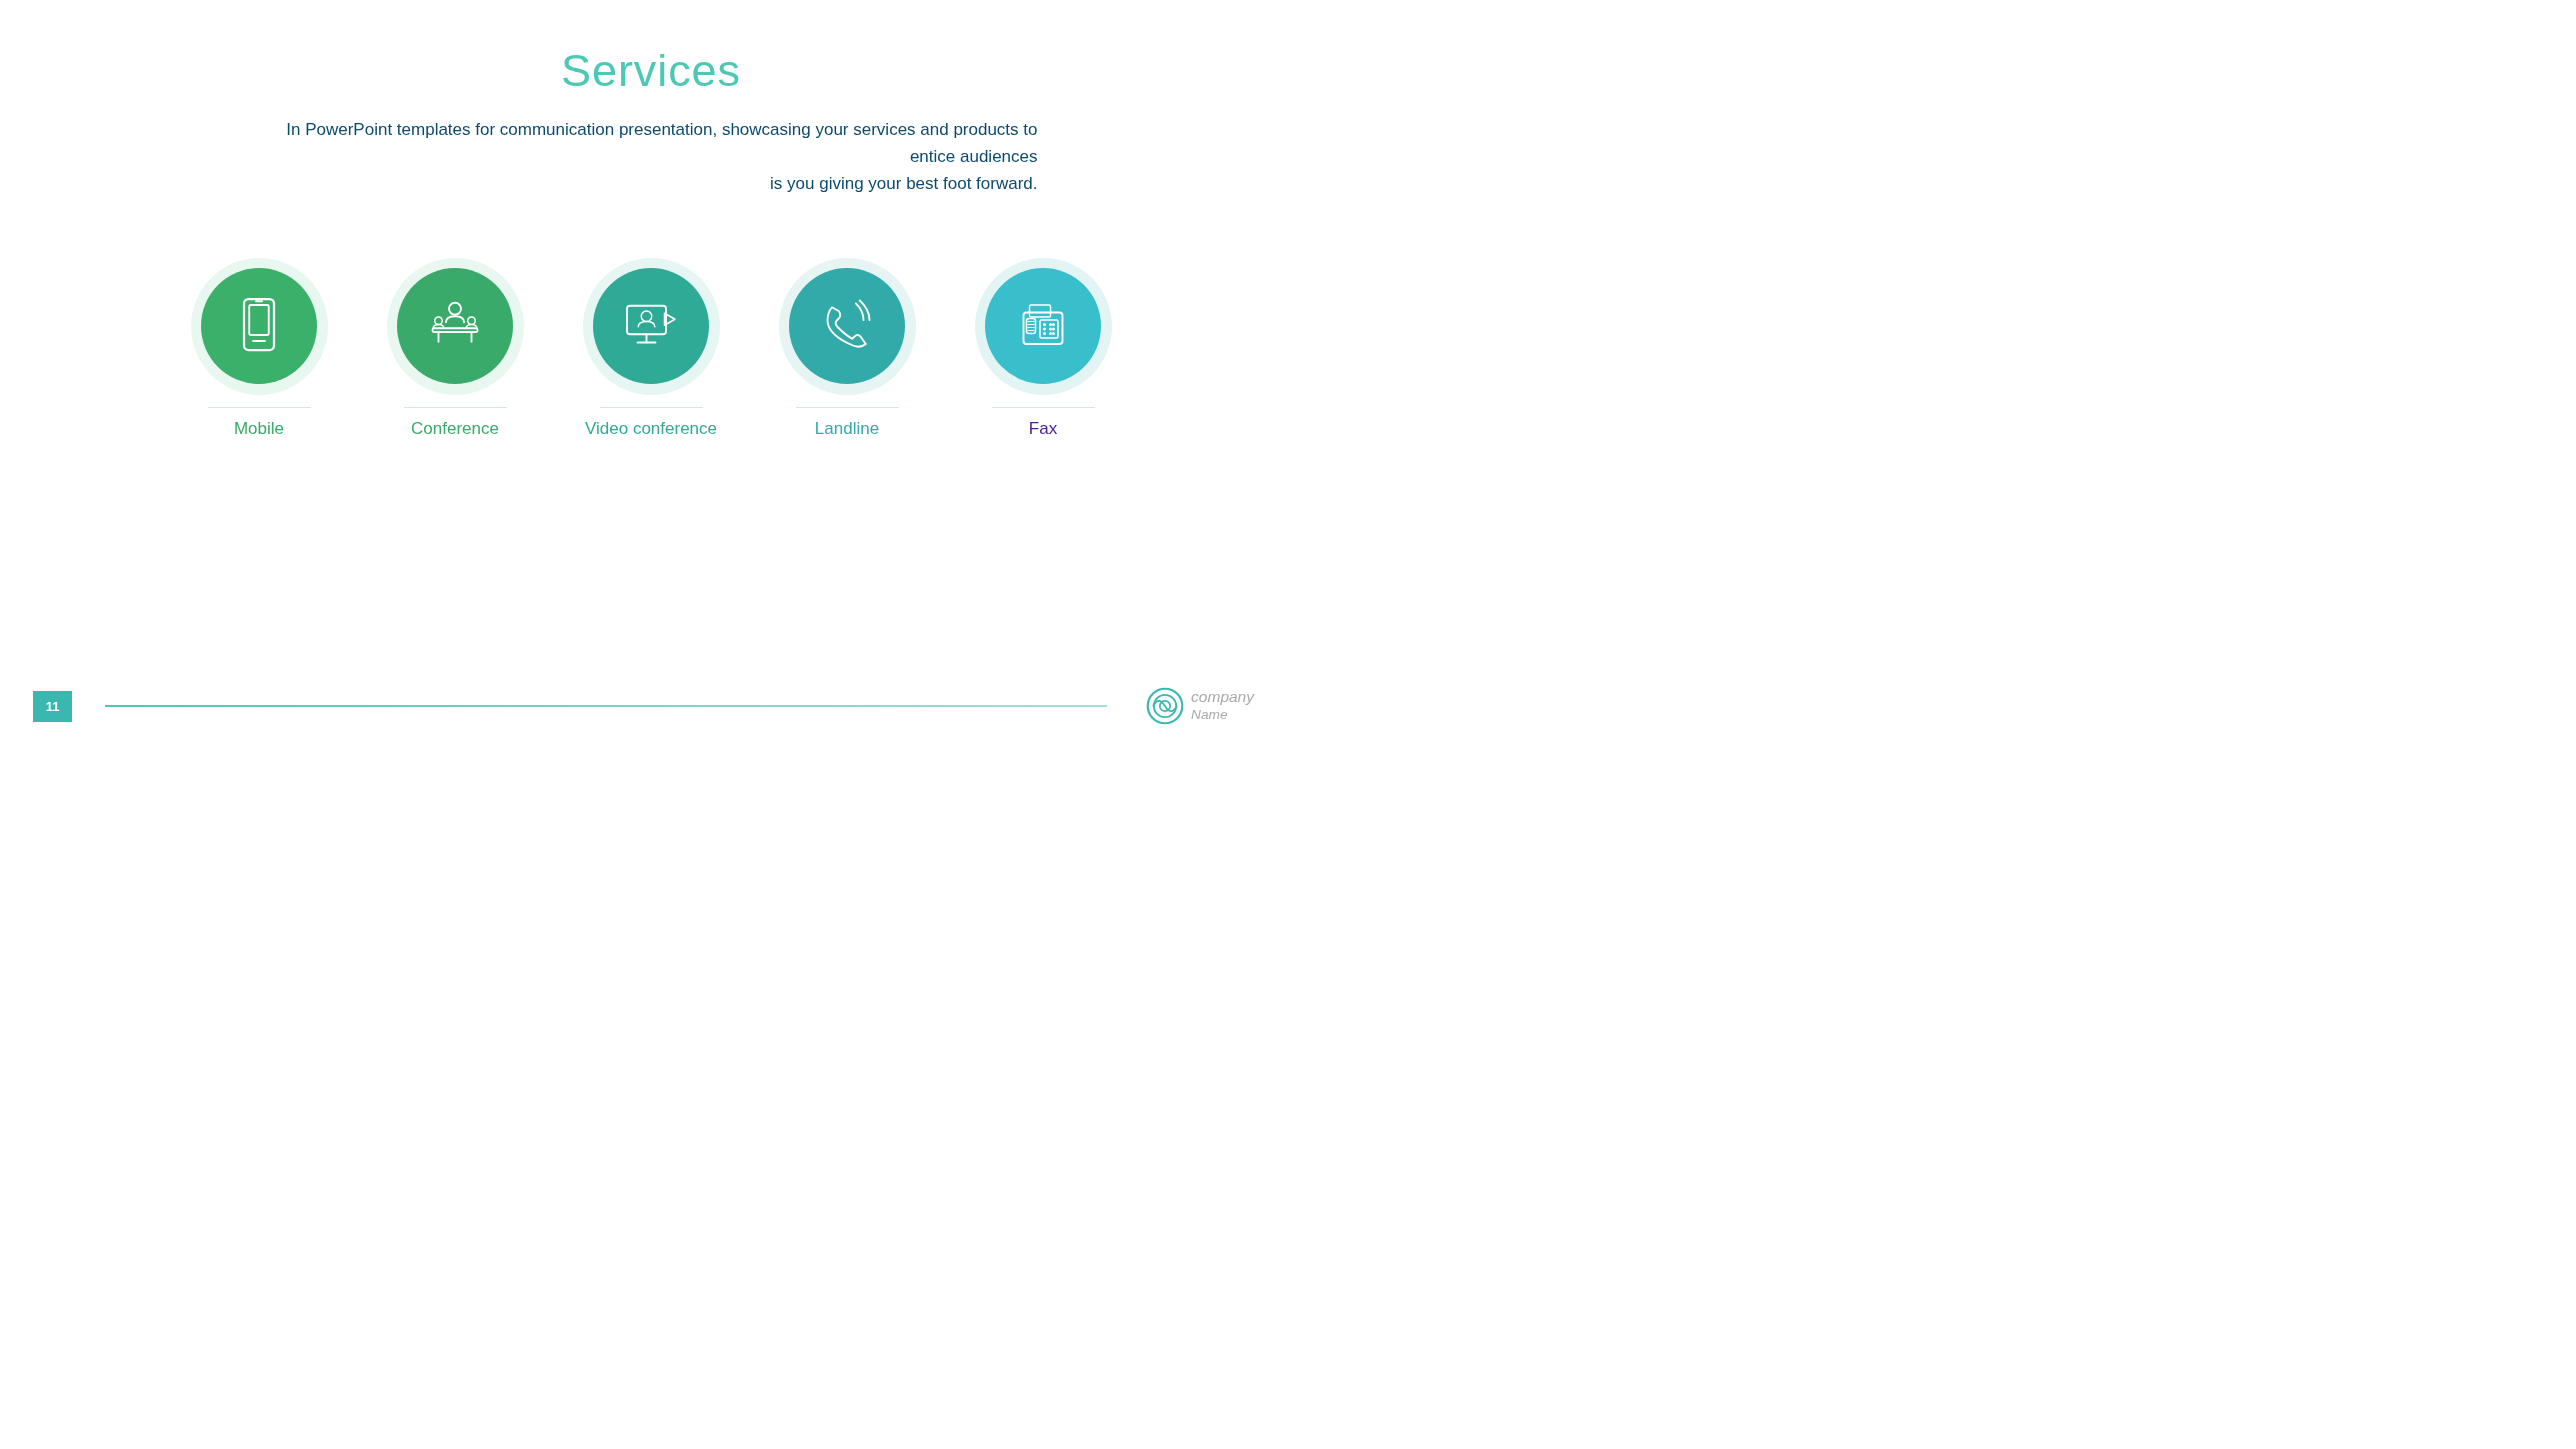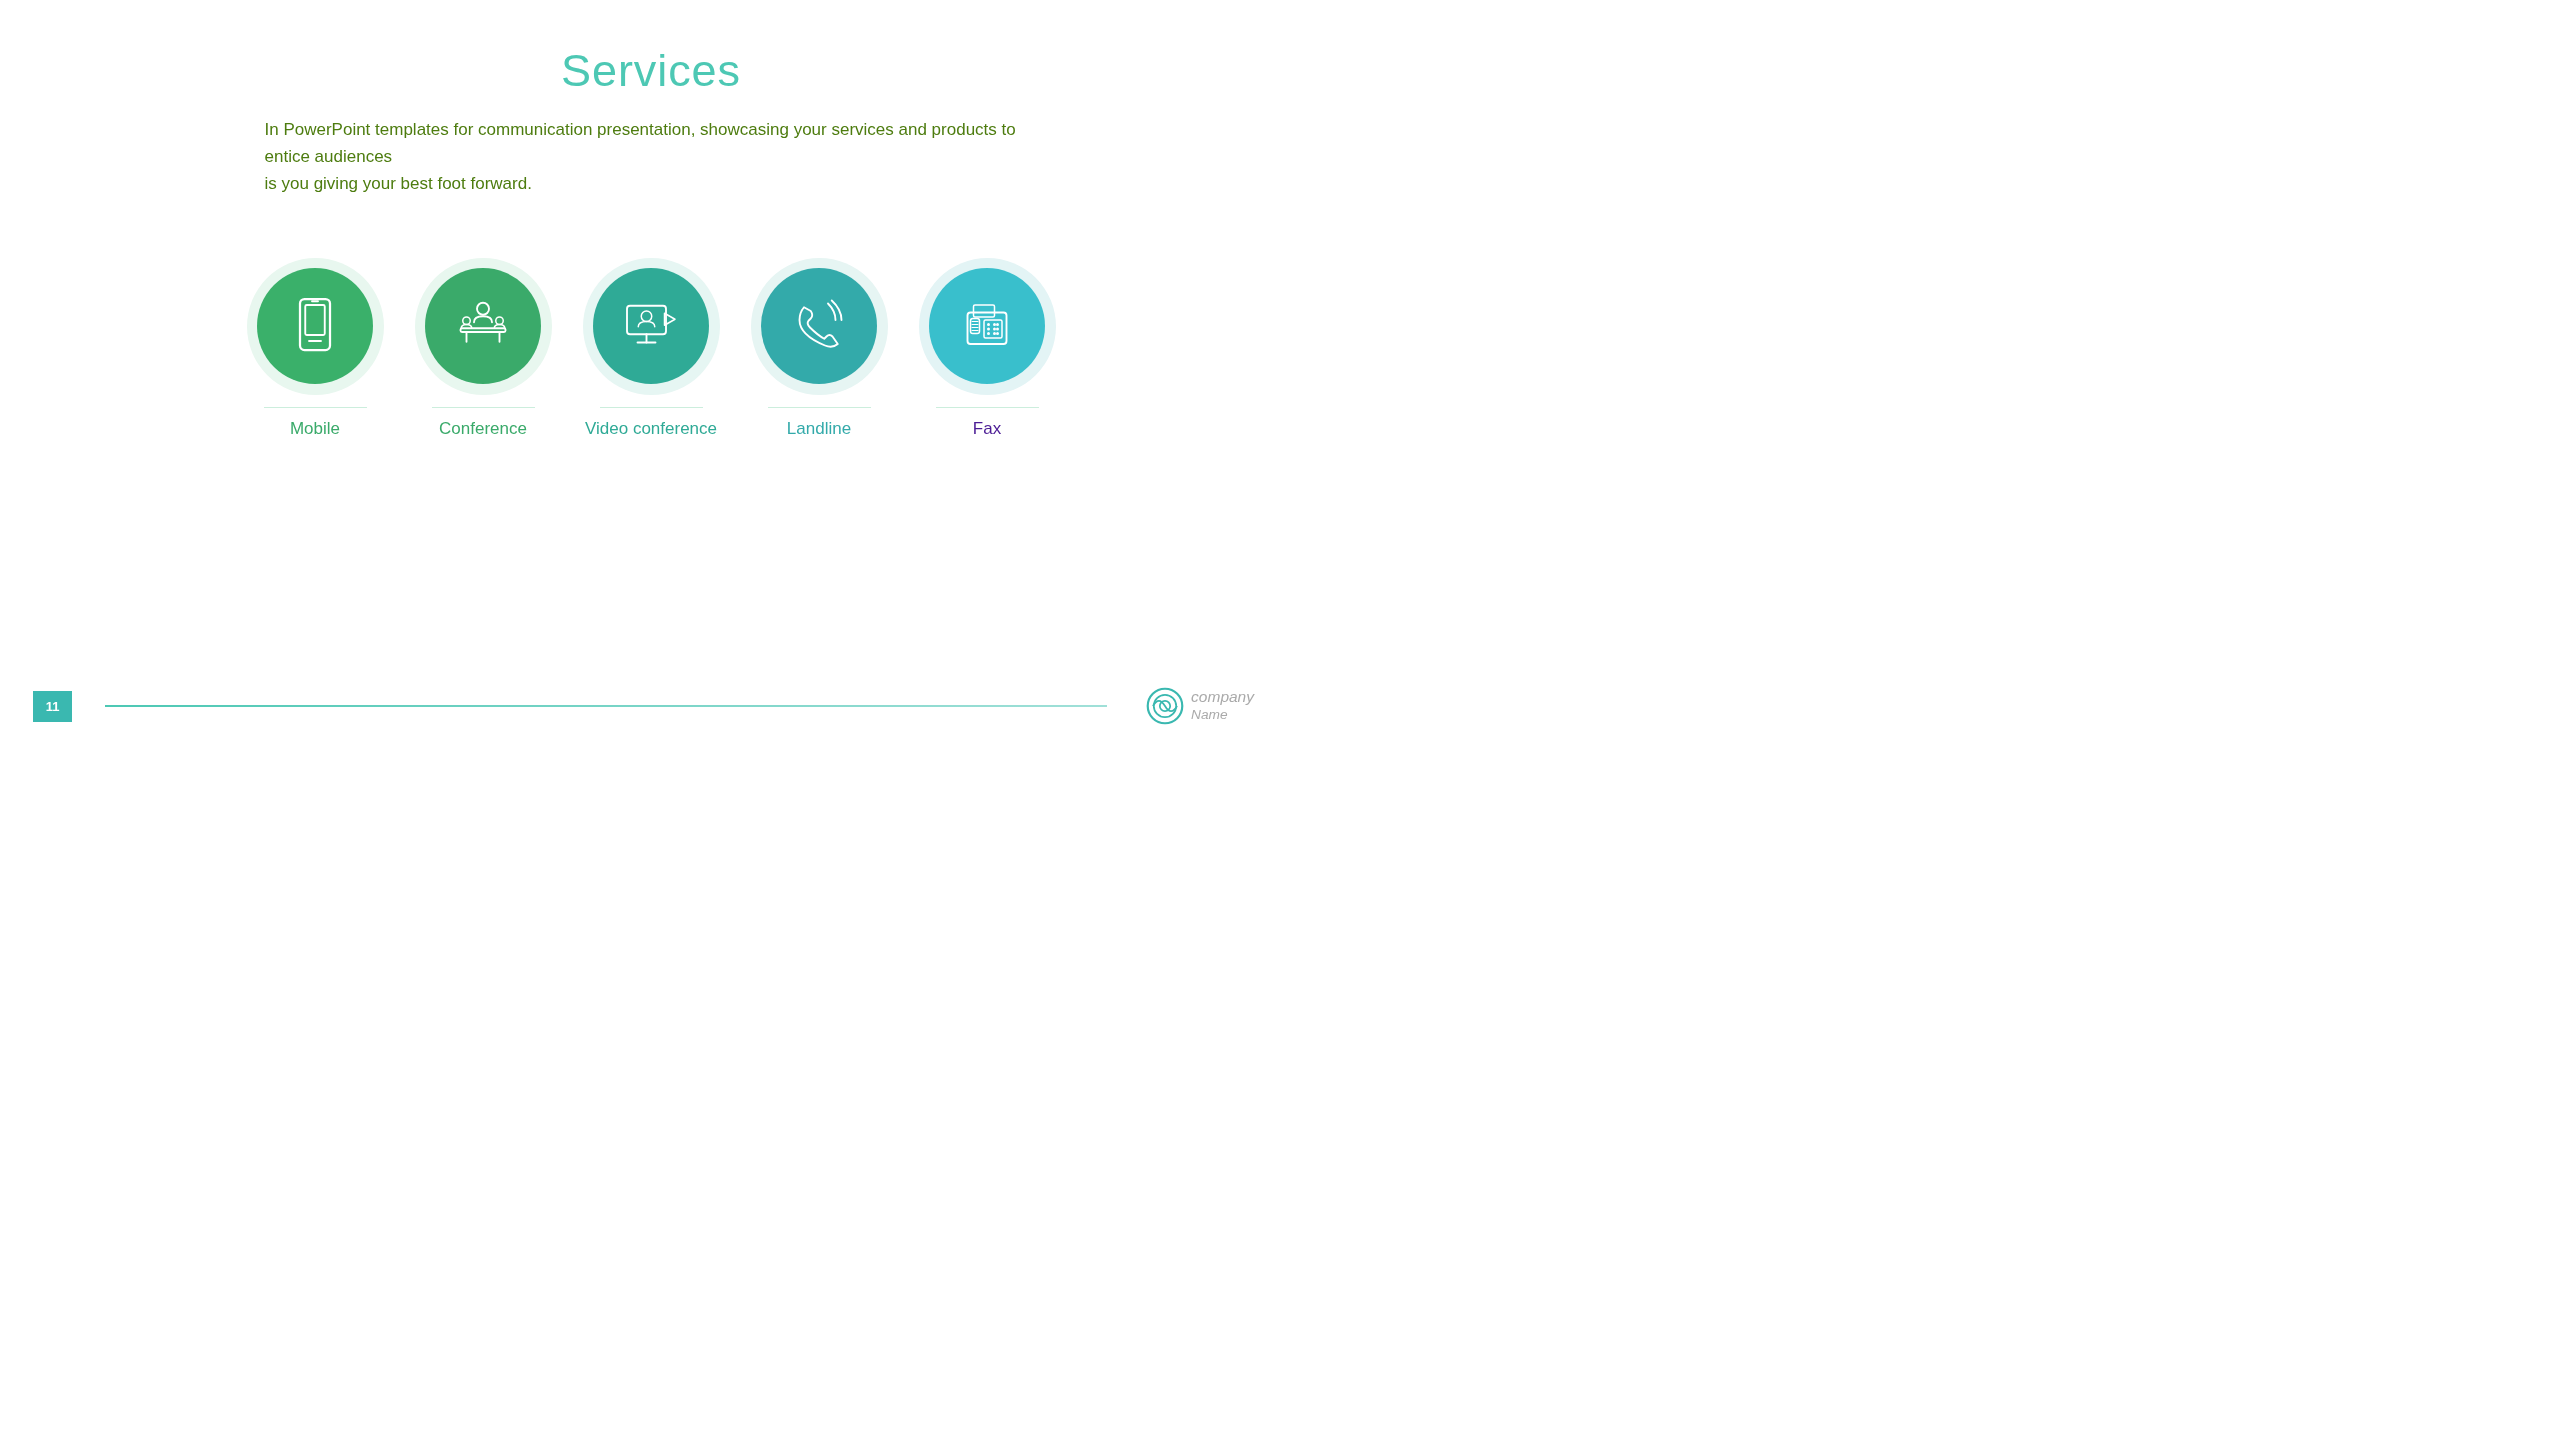--- a/index.html
+++ b/index.html
@@ -27,32 +27,32 @@
       margin-top: 45px;
       font-size: 45px;
       font-weight: 400;
       color: #4dc8b4;
       letter-spacing: 0.9px;
     }
 
     .subtitle {
       margin-top: 19px;
       font-size: 17px;
-      color: #4d7c0f;
-      text-align: left;
+      color: #0c4a6e;
+      text-align: right;
       line-height: 1.6;
       max-width: 773px;
     }
 
     .services-row {
       display: flex;
       flex-direction: row;
       align-items: flex-start;
       justify-content: center;
-      gap: 22px;
+      gap: 50px;
       margin-top: 60px;
     }
 
     .service-item {
       display: flex;
       flex-direction: column;
       align-items: center;
       width: 146px;
     }
 

